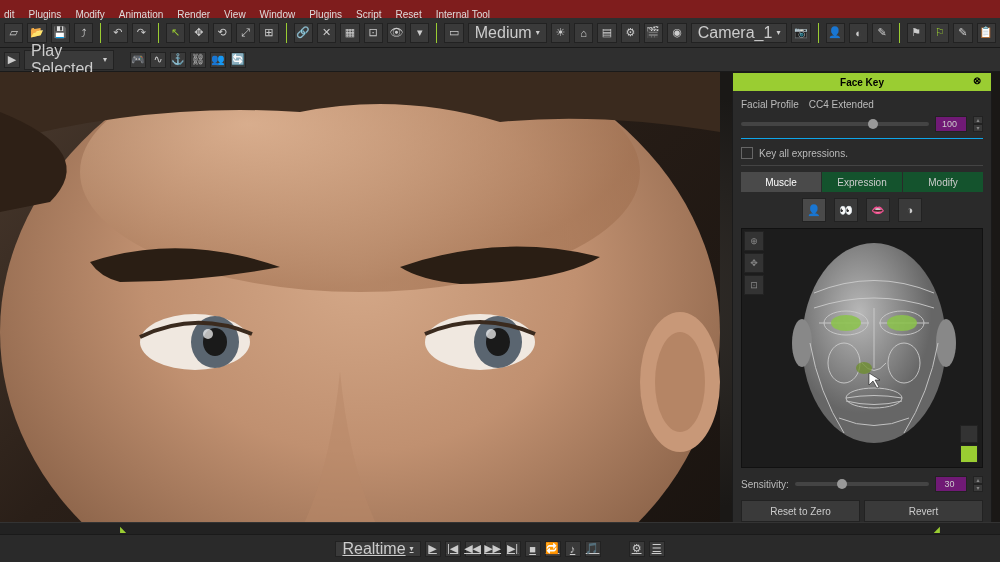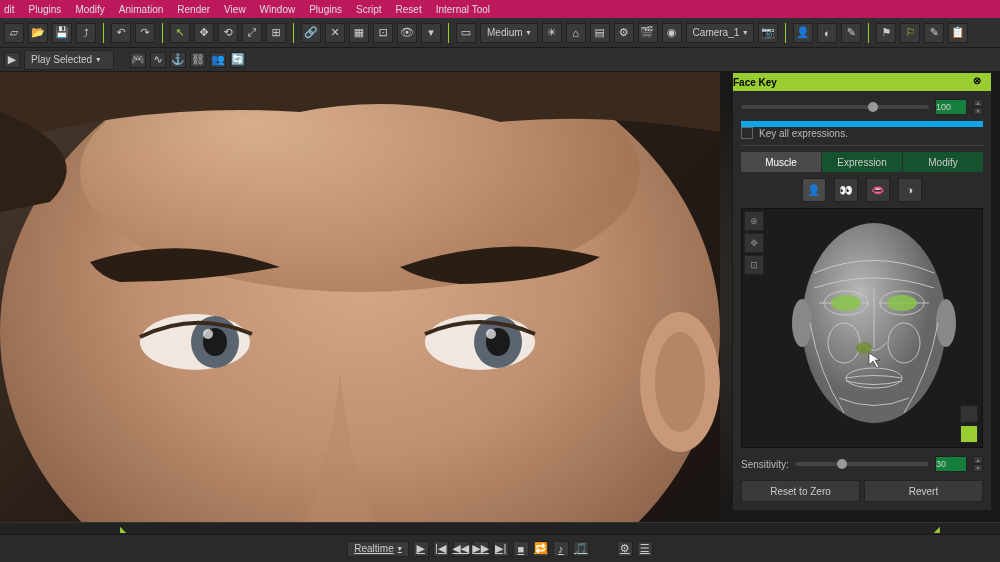--- a/index.html
+++ b/index.html
@@ -1,40 +1,40 @@
 <!DOCTYPE html>
 <html><head>
 <meta charset="utf-8">
 <style>
 * { box-sizing: border-box; margin: 0; padding: 0; font-family: Arial, sans-serif; }
 body { background: #1a1a1a; width: 1000px; height: 562px; overflow: hidden; color: #ccc; font-size: 11px; position: relative; }
 
-.menubar { height: 18px; background: #be185d; display: flex; align-items: center; padding: 3px 4px; gap: 14px; font-size: 10px; color: #ddd; }
+.menubar { height: 18px; background: #7f1d1d; display: flex; padding: 9px 4px; gap: 14px; font-size: 10px; color: #ddd; }
 .menubar span { cursor: default; }
 
 .toolbar1 { height: 30px; background: #2f2f2f; display: flex; align-items: center; padding: 0 4px; gap: 4px; border-bottom: 1px solid #1a1a1a; }
 .toolbar2 { height: 24px; background: #2f2f2f; display: flex; align-items: center; padding: 0 4px; gap: 4px; border-bottom: 1px solid #1a1a1a; }
 
 .tbtn { width: 20px; height: 20px; background: #3a3a3a; border: 1px solid #222; display: flex; align-items: center; justify-content: center; color: #ccc; font-size: 11px; cursor: pointer; }
 .tbtn.small { width: 16px; height: 16px; }
 .sep { width: 1px; height: 20px; background: #9acd32; margin: 0 3px; }
-.dropdown { height: 20px; background: #3a3a3a; border: 1px solid #222; padding: 0 6px; display: flex; align-items: center; color: #ccc; font-size: 10px; gap: 4px; cursor: pointer; }
+.dropdown { height: 20px; background: #3a3a3a; border: 1px solid #222; padding: 0 6px; display: flex; align-items: center; color: #ccc; font-size: 16px; gap: 4px; cursor: pointer; }
 .dropdown::after { content: "▾"; font-size: 8px; }
 
 .viewport { position: absolute; top: 72px; left: 0; right: 0; bottom: 28px; background: radial-gradient(ellipse at 50% 50%, #3a3530 0%, #1a1816 70%); }
 .face-render { position: absolute; left: 0; top: 0; width: 720px; height: 100%; background: radial-gradient(ellipse at 50% 40%, rgba(200,160,130,0.15) 0%, transparent 60%), linear-gradient(135deg, #4a3a2e 0%, #2a1f18 40%, #1a1410 100%); overflow: hidden; }
 
 .panel { position: absolute; right: 8px; top: 72px; width: 260px; background: #2a2a2a; border: 1px solid #1a1a1a; }
-.panel-header { height: 18px; background: #9acd32; color: #000; font-size: 10px; font-weight: bold; display: flex; align-items: center; justify-content: flex-start; position: relative; }
+.panel-header { height: 18px; background: #9acd32; color: #000; font-size: 10px; font-weight: bold; display: flex; align-items: center; justify-content: center; position: relative; }
 .panel-close { position: absolute; right: 4px; top: 2px; width: 14px; height: 14px; font-size: 10px; }
 .panel-body { padding: 8px; }
 .row { display: flex; align-items: center; gap: 6px; margin-bottom: 6px; font-size: 10px; color: #bbb; }
 .slider-track { flex: 1; height: 4px; background: #444; position: relative; border-radius: 2px; }
 .slider-thumb { position: absolute; width: 10px; height: 10px; background: #999; border-radius: 50%; top: -3px; transform: translateX(-50%); }
-.num-input { width: 32px; height: 16px; background: #15803d; border: 1px solid #222; color: #ccc; font-size: 9px; text-align: left; padding-right: 3px; }
+.num-input { width: 32px; height: 16px; background: #701a75; border: 1px solid #222; color: #ccc; font-size: 9px; text-align: center; padding-right: 3px; }
 .spinner { display: flex; flex-direction: column; gap: 0; }
 .spin { width: 10px; height: 8px; background: #3a3a3a; border: 1px solid #222; font-size: 6px; line-height: 6px; text-align: center; color: #888; }
 .checkbox { width: 12px; height: 12px; border: 1px solid #666; background: #2a2a2a; display: inline-flex; align-items: center; justify-content: center; }
 
 .tab-row { display: flex; gap: 1px; margin-bottom: 6px; }
 .tab { flex: 1; height: 20px; background: #14532d; color: #ccc; font-size: 10px; display: flex; align-items: center; justify-content: center; cursor: pointer; }
 .tab.active { background: #4a4a4a; color: #fff; }
 
 .icon-row { display: flex; justify-content: center; gap: 8px; margin-bottom: 6px; }
 .icon-btn { width: 24px; height: 24px; background: #3a3a3a; border: 1px solid #222; display: flex; align-items: center; justify-content: center; color: #ccc; }
@@ -184,30 +184,34 @@
   </div>
 </div>
 
 <div class="panel">
   <div class="panel-header">
     <span>Face Key</span>
     <span class="panel-close">⊗</span>
   </div>
   <div class="panel-body">
     <div class="row">
+      <span>Facial Profile</span>
+      <span style="margin-left:4px">CC4 Extended</span>
+    </div>
+    <div class="row">
       <div class="slider-track">
         <div class="slider-thumb" style="left:70%"></div>
       </div>
       <input class="num-input" value="100" style="">
       <div class="spinner">
           <div class="spin">▴</div>
           <div class="spin">▾</div>
         </div>
     </div>
-    <div class="row" style="border-top:6px solid #0ea5e9;padding-top:0">
+    <div class="row" style="border-top:1px solid #0ea5e9;padding-top:8px">
       <span class="checkbox"></span>
       <span>Key all expressions.</span>
     </div>
     <div class="tab-row" style="border-top:1px solid #444;padding-top:6px">
       <div class="tab active">Muscle</div>
       <div class="tab">Expression</div>
       <div class="tab">Modify</div>
     </div>
     <div class="icon-row">
       <div class="icon-btn active">👤</div>

